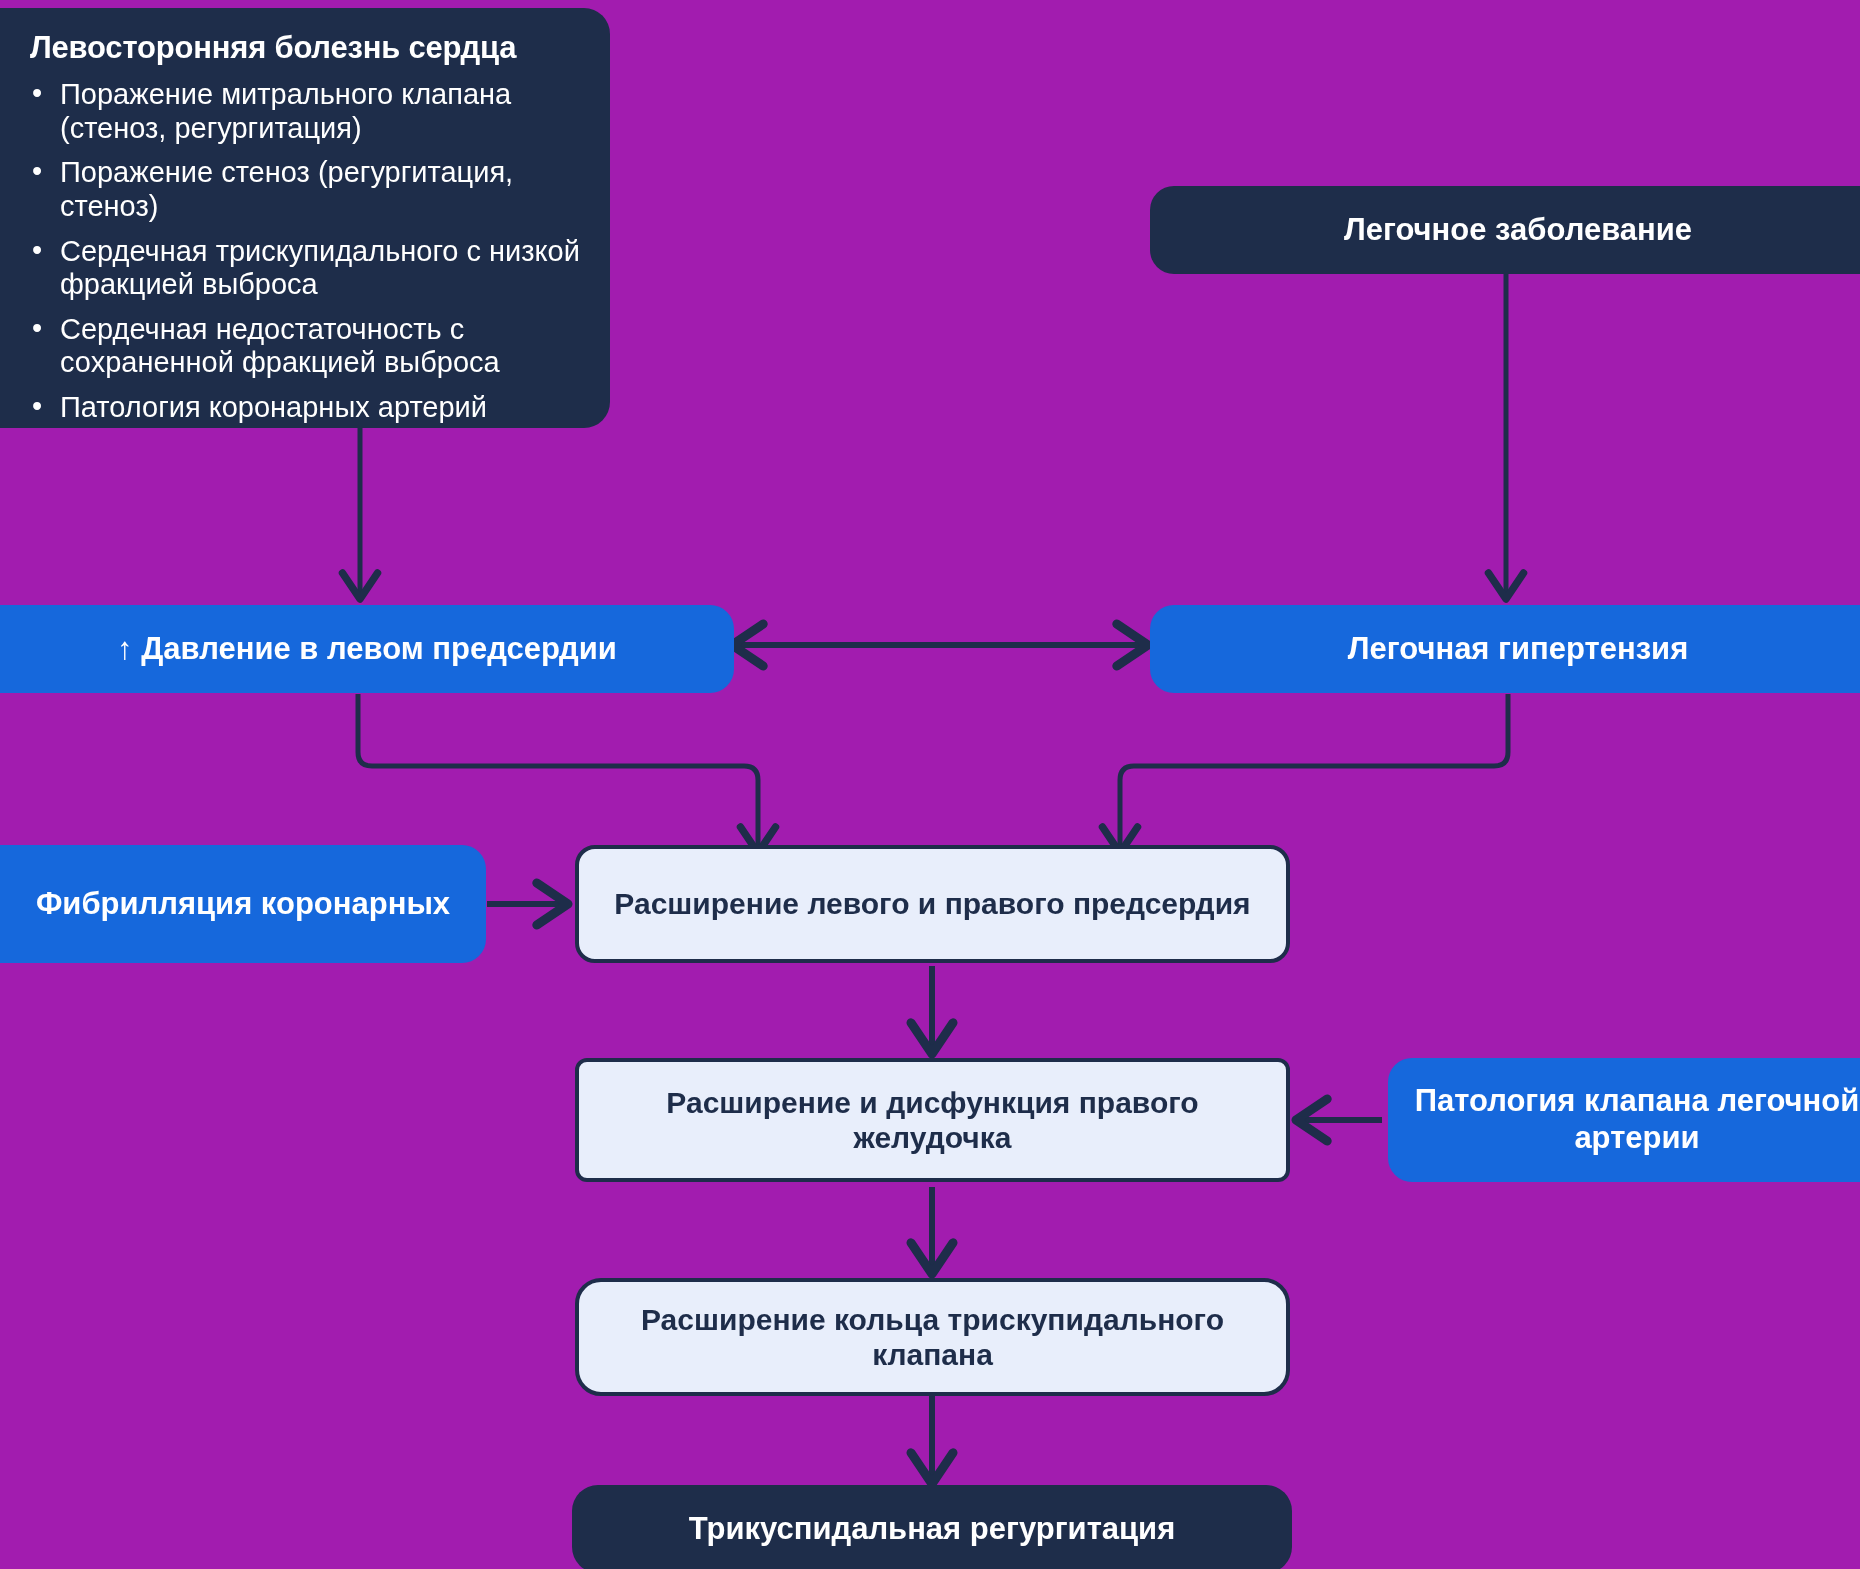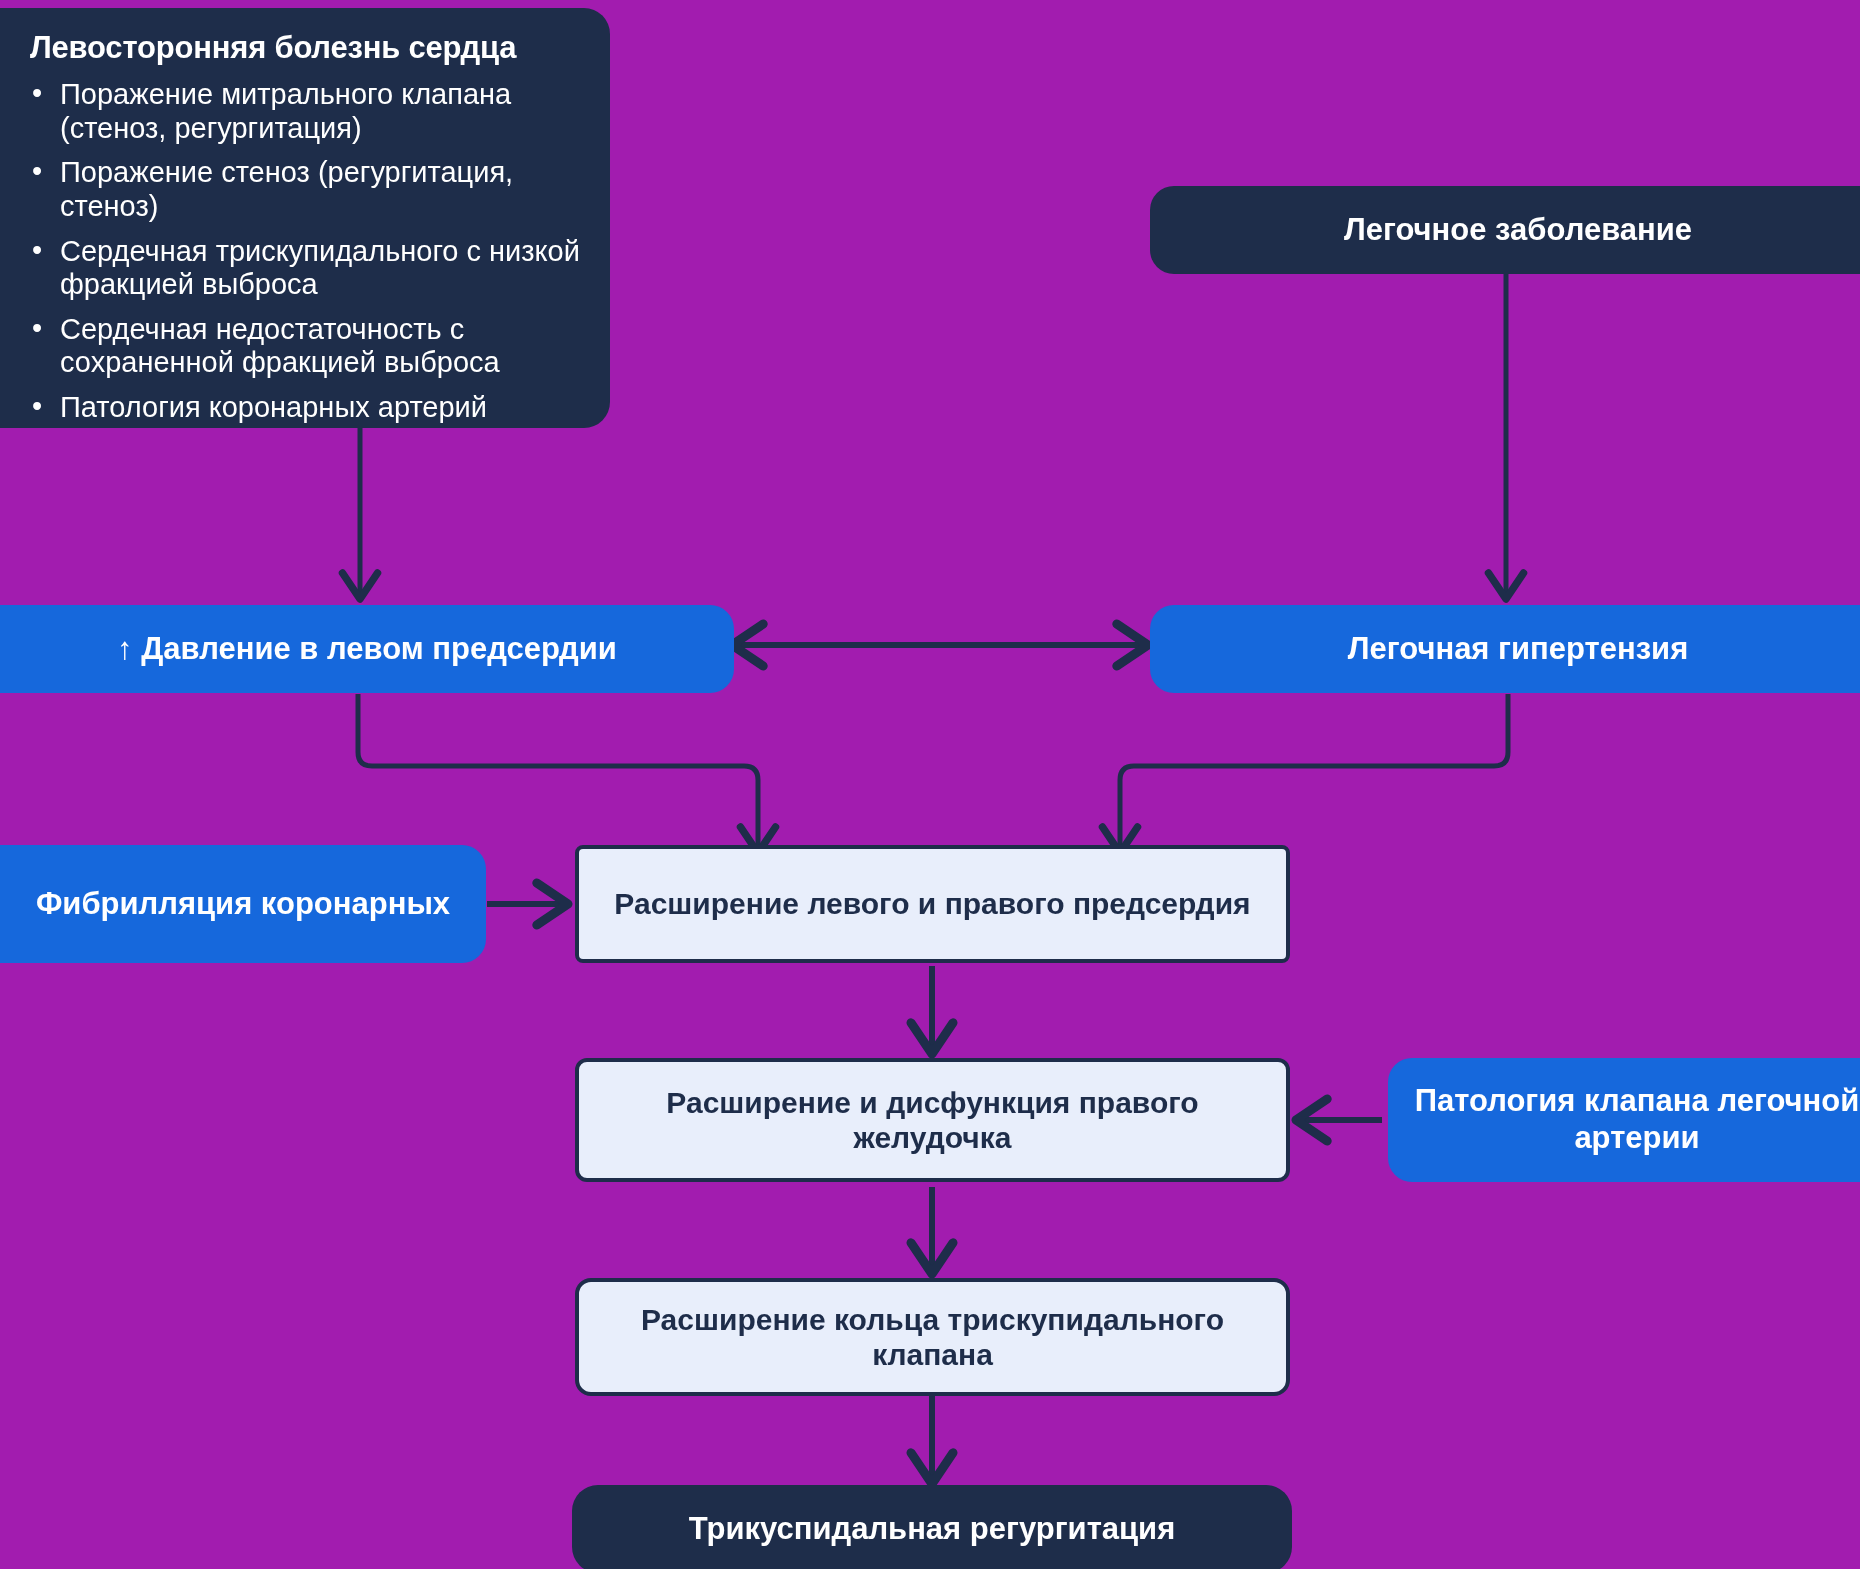--- a/index.html
+++ b/index.html
@@ -146,33 +146,33 @@
   </div>
 
   <div class="node blue" style="left:1150px; top:605px; width:736px; height:88px; font-size:31px; border-radius:24px;">
     <span>Легочная гипертензия</span>
   </div>
 
   <div class="node blue" style="left:-26px; top:845px; width:512px; height:118px; font-size:31px; border-radius:24px; padding-left:26px;">
     <span>Фибрилляция коронарных</span>
   </div>
 
-  <div class="node light" style="left:575px; top:845px; width:715px; height:118px; font-size:30px; padding:0 26px; border-radius:8px;">
+  <div class="node light" style="left:575px; top:845px; width:715px; height:118px; font-size:30px; padding:0 26px; border-radius:20px;">
     <span>Расширение левого и правого предсердия</span>
   </div>
 
   <div class="node light" style="left:575px; top:1058px; width:715px; height:124px; font-size:30px; padding:0 26px; border-radius:12px;">
     <span>Расширение и дисфункция правого желудочка</span>
   </div>
 
   <div class="node blue" style="left:1388px; top:1058px; width:498px; height:124px; font-size:31px; border-radius:24px; padding:0 18px;">
     <span>Патология клапана легочной артерии</span>
   </div>
 
-  <div class="node light" style="left:575px; top:1278px; width:715px; height:118px; font-size:30px; padding:0 20px; border-radius:16px;">
+  <div class="node light" style="left:575px; top:1278px; width:715px; height:118px; font-size:30px; padding:0 20px; border-radius:26px;">
     <span>Расширение кольца трискупидального клапана</span>
   </div>
 
   <div class="node dark" style="left:572px; top:1485px; width:720px; height:88px; font-size:31px; border-radius:26px;">
     <span>Трикуспидальная регургитация</span>
   </div>
 
 </div>
 
 </body></html>

